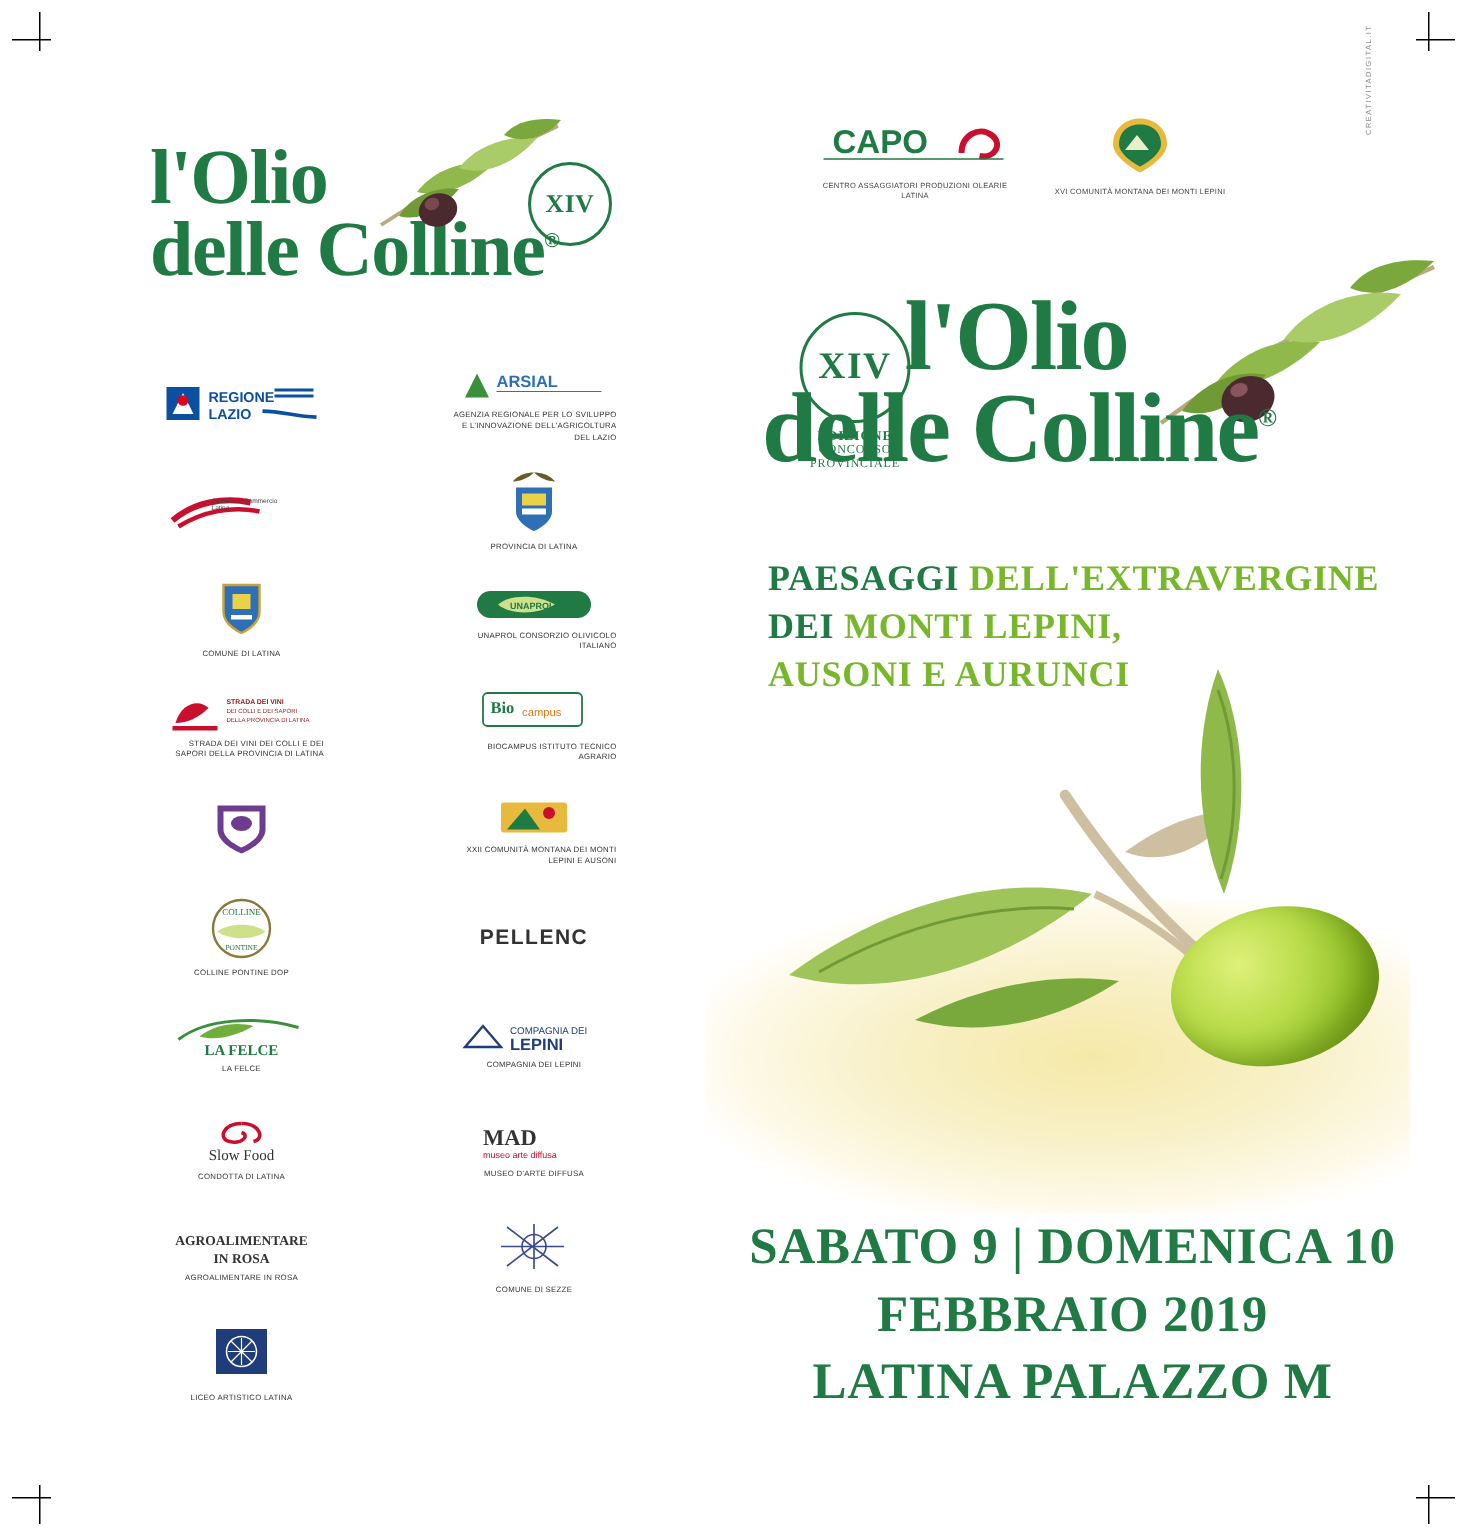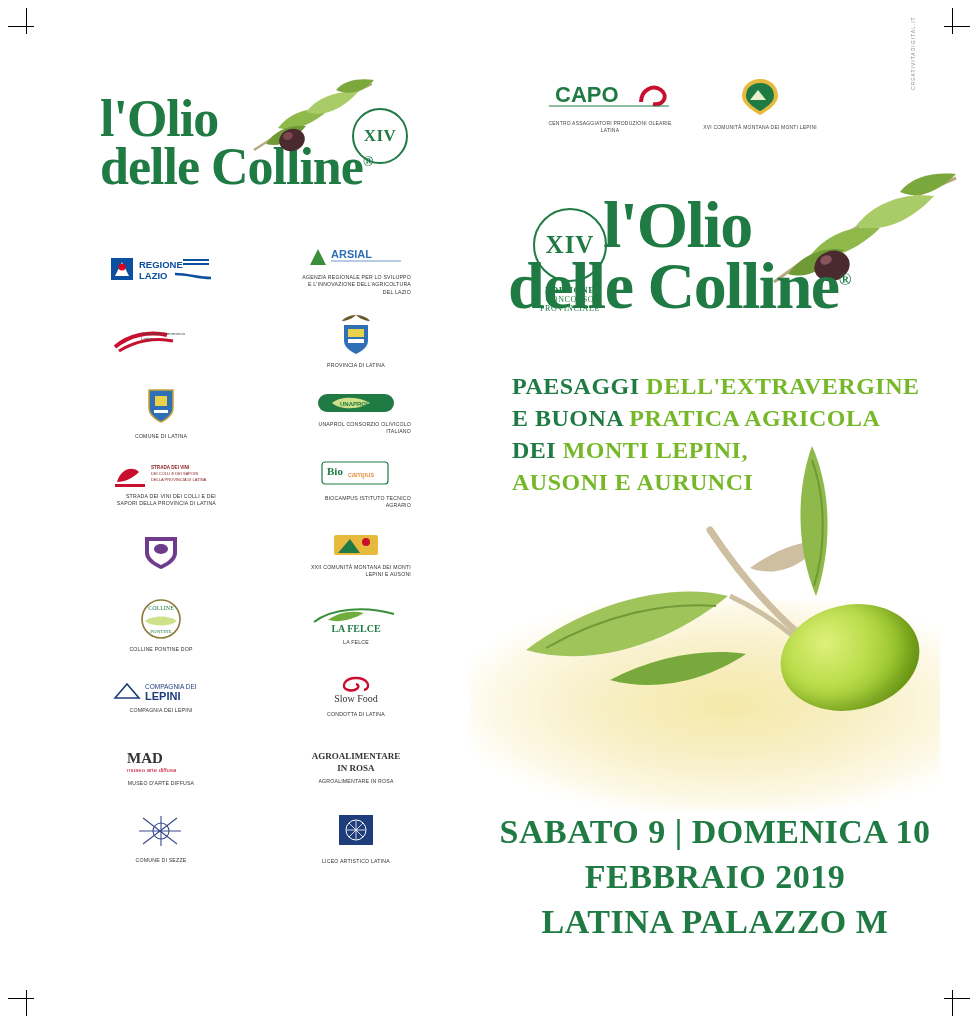--- a/index.html
+++ b/index.html
@@ -222,20 +222,26 @@
       <div class="logo-cell">
         <svg class="mk" width="58" height="46" viewBox="0 0 58 46">
           <circle cx="29" cy="22" r="19" fill="none" stroke="#8a7a3a" stroke-width="1.6"></circle>
           <text x="29" y="13" text-anchor="middle" font-family="Liberation Serif" font-size="6" fill="#1f7a43">COLLINE</text>
           <path d="M13 24 C20 18 38 18 45 24 C38 30 20 30 13 24Z" fill="#cfe08a"></path>
           <text x="29" y="36" text-anchor="middle" font-family="Liberation Serif" font-size="5" fill="#1f7a43">PONTINE</text>
         </svg>
         <div class="logo-cap">Colline Pontine DOP</div>
       </div>
 
+      <div class="logo-cell">
+        <svg class="mk" width="100" height="22" viewBox="0 0 100 22">
+          <text x="50" y="16" text-anchor="middle" font-family="Liberation Sans" font-size="14" font-weight="bold" fill="#333" letter-spacing="1">PELLENC</text>
+        </svg>
+        <div class="logo-cap"></div>
+      </div>
 
       <div class="logo-cell">
         <svg class="mk" width="96" height="32" viewBox="0 0 96 32">
           <path d="M6 18 C24 4 58 2 86 10" stroke="#3a8f3a" stroke-width="2" fill="none"></path>
           <path d="M20 16 C30 8 44 6 56 9 C44 16 30 19 20 16Z" fill="#6fae3c"></path>
           <text x="48" y="28" text-anchor="middle" font-family="Liberation Serif" font-size="10" font-weight="bold" fill="#1f7a43">LA FELCE</text>
         </svg>
         <div class="logo-cap">La Felce</div>
       </div>
 
@@ -340,21 +346,20 @@
       <div class="e3">PROVINCIALE</div>
     </div>
 
     <div class="big-title">
       <div class="bt1">l'Olio</div>
       <div class="bt2"><span>delle Colline</span><span class="reg">®</span></div>
     </div>
 
     <div class="subtitle">
       <div><span class="dark">PAESAGGI </span><span>DELL'EXTRAVERGINE</span></div>
-      <div><span class="dark">E BUONA </span><span>PRATICA AGRICOLA</span></div>
       <div><span class="dark">DEI </span><span>MONTI LEPINI,</span></div>
       <div><span>AUSONI E AURUNCI</span></div>
     </div>
 
     <div class="olive-art">
       <div class="oil-pool"></div>
       <svg style="position:absolute;left:0;top:0;width:500px;height:520px;" viewBox="0 0 500 520">
         <path d="M250 180 C270 210 300 250 340 285" stroke="#cdbfa0" stroke-width="7" fill="none" stroke-linecap="round"></path>
         <path d="M290 218 C320 196 346 190 362 192 C344 216 316 228 290 218Z" fill="#cdbfa0"></path>
         <path d="M352 96 C372 140 372 200 356 246 C336 198 336 140 352 96Z" fill="#8fb94a"></path>

